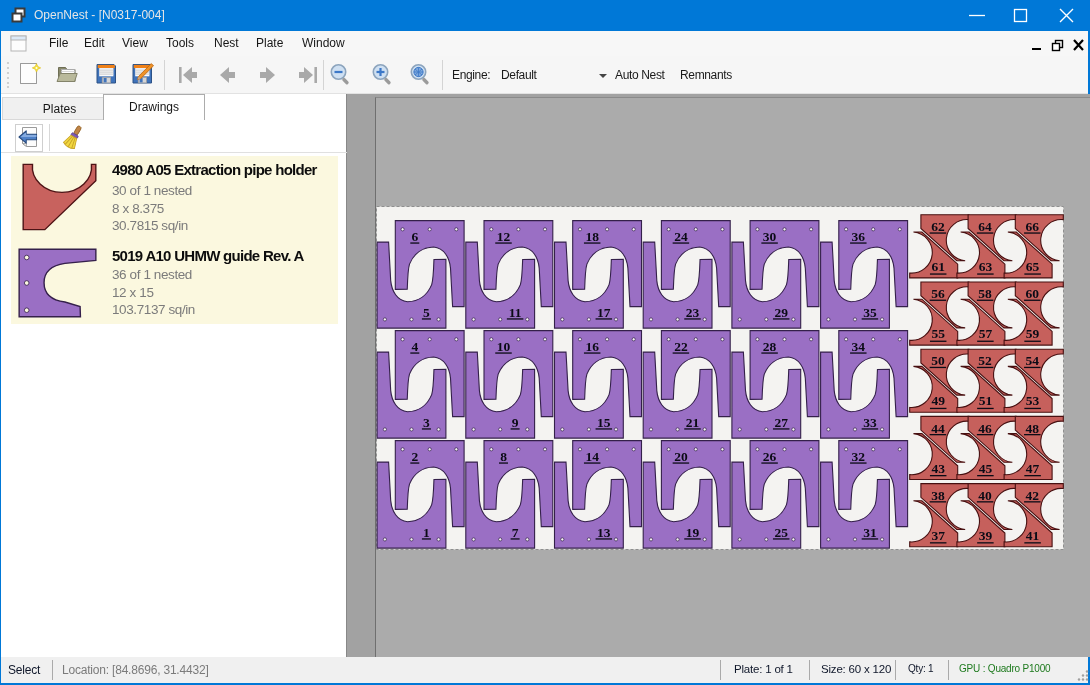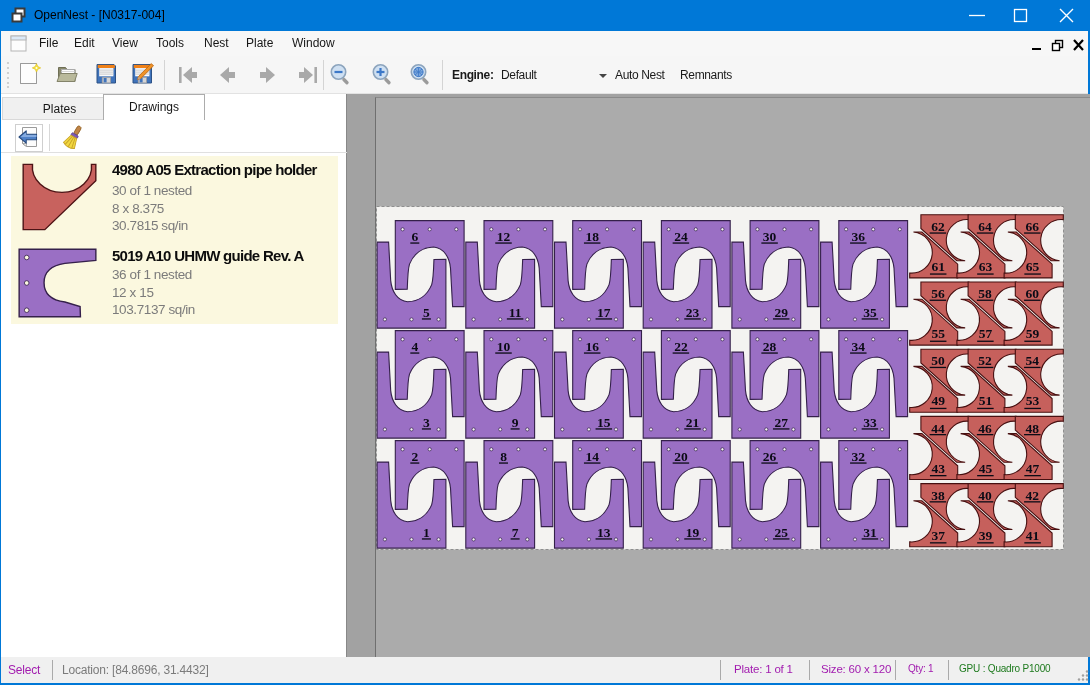--- a/index.html
+++ b/index.html
@@ -1,39 +1,39 @@
 <!DOCTYPE html>
 <html><head><meta charset="utf-8"><style>
 * { margin:0; padding:0; box-sizing:border-box; }
 html,body { width:1090px; height:685px; overflow:hidden; font-family:"Liberation Sans", sans-serif; }
 .win { position:relative; width:1090px; height:685px; background:#fff; border-left:1px solid #0078d7; border-right:2px solid #0078d7; }
 .abs { position:absolute; }
-.titlebar { position:absolute; left:0; top:0; width:100%; height:36px; background:#0078d7; color:#000000; }
+.titlebar { position:absolute; left:0; top:0; width:100%; height:36px; background:#0078d7; color:#e5e5e5; }
 .titlebar .txt { position:absolute; left:33px; top:8px; font-size:12px; }
 .menubar { position:absolute; left:0; top:31px; width:100%; height:25px; background:#f7f7f7; }
-.menubar .mi { position:absolute; top:5px; font-size:12px; color:#161616; }
+.menubar .mi { position:absolute; top:5px; font-size:12px; color:#161616;margin-left:10px; }
 .toolbar { position:absolute; left:0; top:56px; width:100%; height:38px; background:#f6f6f6; border-bottom:1px solid #e2e2e2; }
 .tsep { position:absolute; top:4px; width:1px; height:30px; background:#d4d4d4; }
 .ticon { position:absolute; top:5px; }
 .ttext { position:absolute; top:12px; font-size:12px; color:#1a1a1a; letter-spacing:-0.35px; }
 .content { position:absolute; left:0; top:94px; width:100%; height:563px; background:#a2a2a2; }
 .leftpanel { position:absolute; left:0; top:0; width:346px; height:563px; background:#fff; border-right:1px solid #888; }
 .tab { position:absolute; font-size:12px; color:#161616; text-align:center; }
 .tab.plates { left:1px; top:3px; width:115px; height:23px; background:#f0f0f0; border:1px solid #d9d9d9; line-height:23px; }
 .tab.drawings { left:102px; top:0px; width:102px; height:26px; background:#fff; border:1px solid #acacac; border-bottom:none; line-height:25px; }
 .ptoolrow { position:absolute; left:0; top:28px; width:346px; height:31px; border-bottom:1px solid #e0e0e0; }
 .ylist { position:absolute; left:10px; top:62px; width:327px; height:168px; background:#fbf8df; }
 .item-title { position:absolute; font-size:15px; font-weight:bold; color:#0d0d0d; letter-spacing:-0.72px; white-space:nowrap; }
 .item-line { position:absolute; font-size:13.5px; color:#7b7b7b; letter-spacing:-0.4px; white-space:nowrap; }
 .mdi { position:absolute; left:347px; top:0; width:743px; height:563px; background:#a2a2a2; }
 .canvas { position:absolute; left:27px; top:3px; width:716px; height:560px; background:#ababab; border-left:1px solid #6f6f6f; border-top:1px solid #8a8a8a; }
 #plate { position:absolute; left:0px; top:108px; }
 .statusbar { position:absolute; left:0; top:657px; width:100%; height:26px; background:#f0f0f0; font-size:12px; letter-spacing:-0.2px; }
 .statusbar .sep { position:absolute; top:3px; width:1px; height:20px; background:#aaa; }
-.statusbar .st { position:absolute; top:6px; color:#a21caf; white-space:nowrap; }
+.statusbar .st { position:absolute; top:6px; color:#0f172a; white-space:nowrap; }
 .blue-bottom { position:absolute; left:0; top:683px; width:100%; height:2px; background:#0078d7; }
 text { font-family:"Liberation Serif"; }
 </style></head>
 <body>
 <div class="win">
   <div class="titlebar">
     <svg class="abs" style="left:10px;top:7px" width="18" height="17" viewBox="0 0 18 17">
       <rect x="4.5" y="1.5" width="9" height="8" fill="#fff" stroke="#3a3a3a" stroke-width="2"></rect>
       <rect x="1.5" y="6.5" width="9" height="8" fill="#fff" stroke="#3a3a3a" stroke-width="2"></rect>
     </svg>
@@ -145,21 +145,21 @@
           <rect x="6.5" y="8.9" width="8" height="2.2" fill="#3c78c8"></rect>
           <rect x="9.4" y="6" width="2.2" height="8" fill="#3c78c8"></rect>
         </svg></div>
     <div class="ticon" style="left:407px;top:6px"><svg width="25" height="25" viewBox="0 0 25 25">
           <circle cx="10.5" cy="10" r="7.2" fill="#cfe0f2" stroke="#8ca4bd" stroke-width="1.6"></circle>
           <rect x="16" y="15.3" width="7.5" height="3.4" rx="1.5" transform="rotate(45 16 15.3)" fill="#9b9b9b"></rect>
           <circle cx="10.5" cy="10" r="4.6" fill="#7fa9dd" stroke="#3c78c8" stroke-width="1"></circle>
           <path d="M5.9 10 h9.2 M10.5 5.4 v9.2 M7 7 l7 6 M7 13 l7 -6" stroke="#3c78c8" stroke-width="0.8" fill="none"></path>
         </svg></div>
     <div class="tsep" style="left:441px"></div>
-    <div class="ttext" style="left:451px;font-weight:bold">Engine:</div>
+    <div class="ttext" style="left:451px;font-weight:normal">Engine:</div>
     <div class="ttext" style="left:500px">Default</div>
     <svg class="abs" style="left:596px;top:15px" width="12" height="10">
         <path d="M2 3 l4 4 4-4 z" fill="#444"></path>
       </svg>
     <div class="ttext" style="left:614px">Auto Nest</div>
     <div class="ttext" style="left:679px">Remnants</div>
   </div>
   <div class="content">
     <div class="leftpanel">
       <div class="tab plates">Plates</div>

